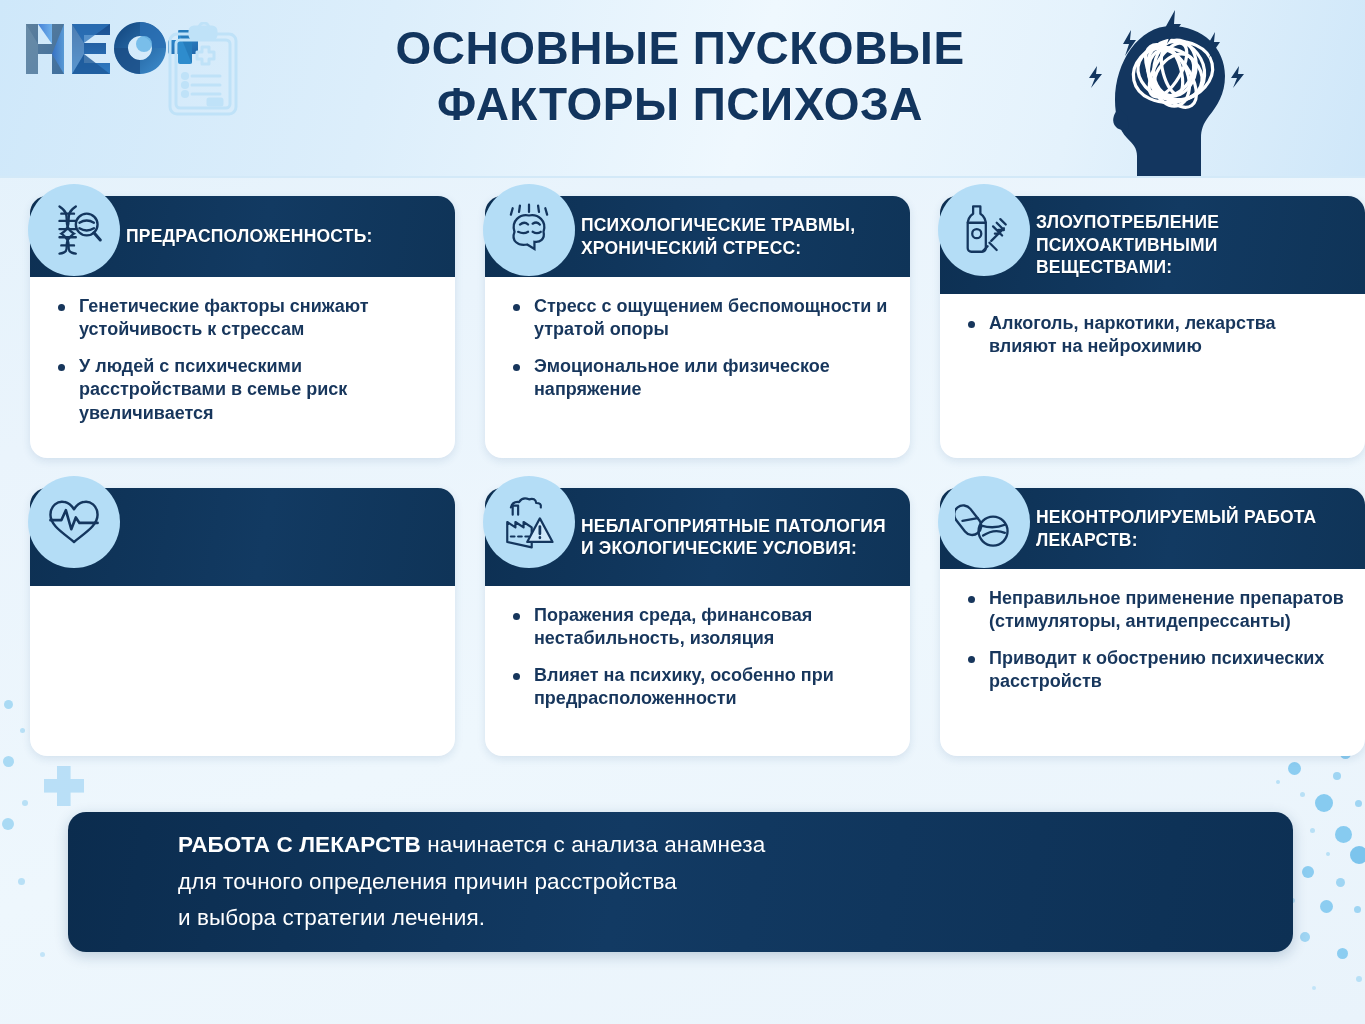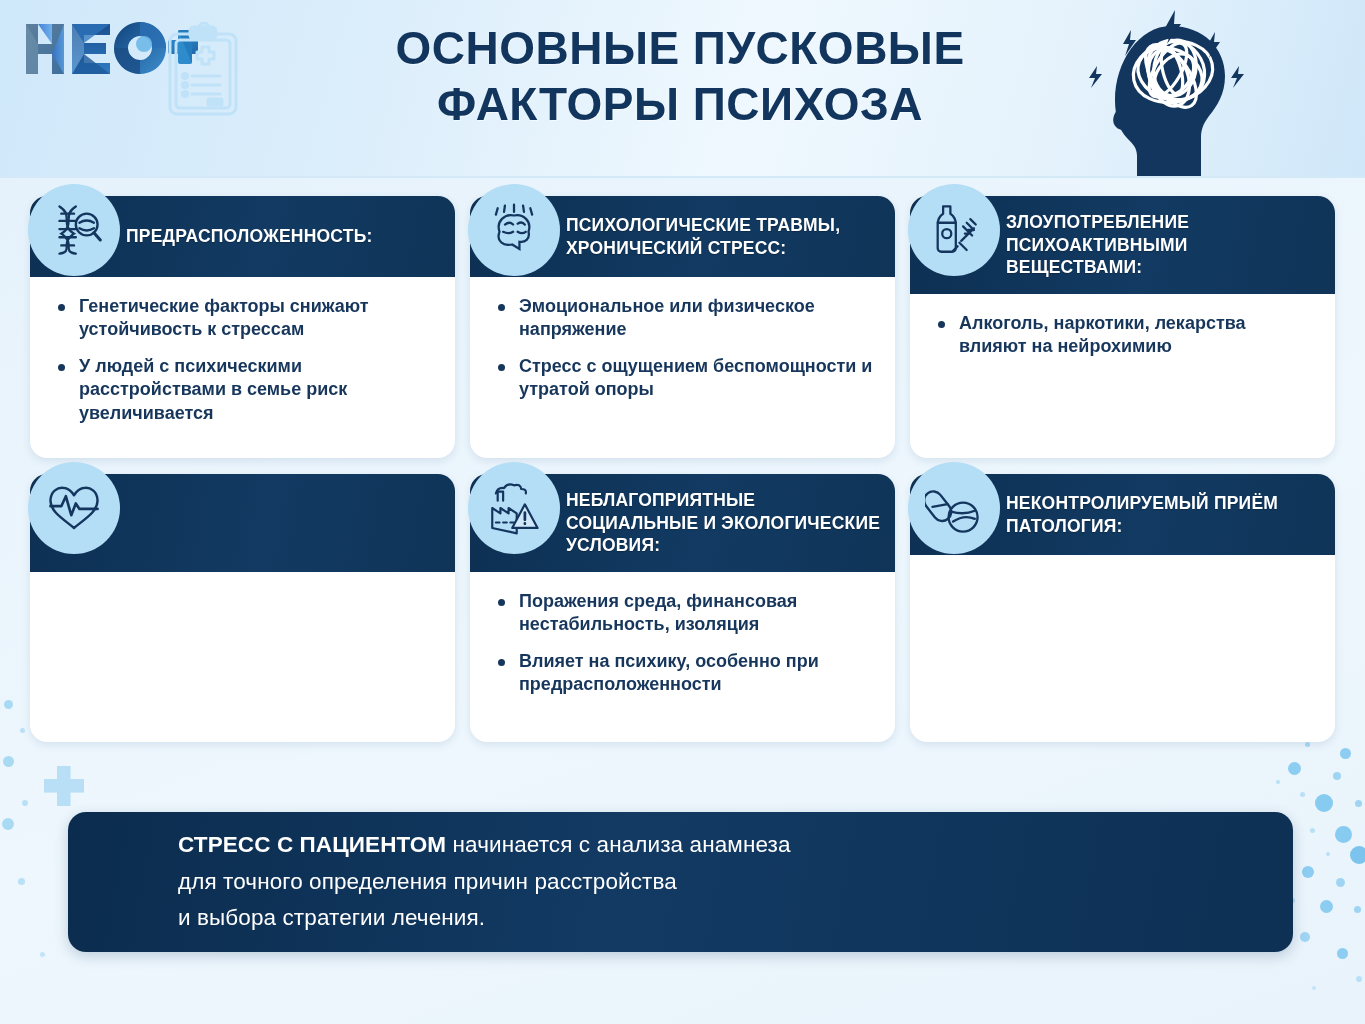--- a/index.html
+++ b/index.html
@@ -49,21 +49,21 @@
       linear-gradient(#a8d8f5,#a8d8f5) center/34% 100% no-repeat;
   }
 
   
   #grid {
     position: absolute; left: 30px; top: 196px;
     width: 1123px;
     display: grid;
     grid-template-columns: repeat(3, 425px);
     grid-template-rows: 262px 268px;
-    column-gap: 15px; row-gap: 16px;
+    column-gap: 15px; row-gap: 16px; gap: 30px;
   }
   .card {
     position: relative;
     background: #ffffff;
     border-radius: 17px;
     box-shadow: 0 3px 9px rgba(30,80,130,.12);
     overflow: visible;
   }
   .card-head {
     position: relative;
@@ -305,22 +305,22 @@
               <path d="M14 8 l-2 7 M22 5 l-1 7 M32 4 v8 M42 5 l1 7 M50 8 l2 7"></path>
               <path d="M16 34 c-4 -12 6 -20 16 -18 c10 -2 20 6 16 18 c2 8 -4 12 -10 11 l0 8 l-8 -5 c-10 2 -18 -4 -14 -14 Z"></path>
               <path d="M22 26 q5 -4 9 0 M36 25 q5 -3 8 1 M20 34 q6 3 11 0 M36 34 q5 3 9 0"></path>
             </g>
           </svg>
         </div>
         <div class="card-title">ПСИХОЛОГИЧЕСКИЕ ТРАВМЫ, ХРОНИЧЕСКИЙ СТРЕСС:</div>
       </div>
       <div class="card-body">
         <ul class="bullets">
+          <li>Стресс с ощущением беспомощности и утратой опоры</li>
           <li>Эмоциональное или физическое напряжение</li>
-          <li>Стресс с ощущением беспомощности и утратой опоры</li>
         </ul>
       </div>
     </div>
 
     <div class="card">
       <div class="card-head tall">
         <div class="card-icon">
           <svg viewBox="0 0 64 64" aria-hidden="true">
             <g stroke="#14365e" stroke-width="2.5" fill="none" stroke-linecap="round" stroke-linejoin="round">
               <path d="M20 6 h8 v8 q6 4 6 12 v26 a4 4 0 0 1 -4 4 h-12 a4 4 0 0 1 -4 -4 v-26 q0 -8 6 -12 Z"></path>
@@ -359,21 +359,21 @@
             <g stroke="#14365e" stroke-width="2.4" fill="none" stroke-linecap="round" stroke-linejoin="round">
               <path d="M12 16 q2 -7 9 -6 q4 -6 11 -3 q7 -2 8 4 q6 0 5 5"></path>
               <path d="M8 54 v-22 l9 6 v-6 l9 6 v-6 l9 6 v22 Z"></path>
               <path d="M14 24 v-10 h6 v10"></path>
               <path d="M12 48 h4 M20 48 h4 M28 48 h4"></path>
               <path d="M44 28 L58 54 H30 Z" fill="#cfe9fa"></path>
               <path d="M44 37 v8 M44 49 v.5" stroke-width="3"></path>
             </g>
           </svg>
         </div>
-        <div class="card-title">НЕБЛАГОПРИЯТНЫЕ СОЦИАЛЬНЫЕ И ЭКОЛОГИЧЕСКИЕ УСЛОВИЯ:</div>
+        <div class="card-title">НЕБЛАГОПРИЯТНЫЕ ПАТОЛОГИЯ И ЭКОЛОГИЧЕСКИЕ УСЛОВИЯ:</div>
       </div>
       <div class="card-body">
         <ul class="bullets">
           <li>Поражения среда, финансовая нестабильность, изоляция</li>
           <li>Влияет на психику, особенно при предрасположенности</li>
         </ul>
       </div>
     </div>
 
     <div class="card">
@@ -382,29 +382,35 @@
           <svg viewBox="0 0 64 64" aria-hidden="true">
             <g stroke="#14365e" stroke-width="2.6" fill="none" stroke-linecap="round" stroke-linejoin="round">
               <rect x="4" y="12" width="20" height="36" rx="10" transform="rotate(-38 14 30)"></rect>
               <path d="M9 27 L24 35" transform="rotate(-38 14 30)"></path>
               <circle cx="42" cy="42" r="16"></circle>
               <path d="M29 36 q14 4 26 -1"></path>
               <path d="M31 47 q12 -8 24 -3"></path>
             </g>
           </svg>
         </div>
-        <div class="card-title">НЕКОНТРОЛИРУЕМЫЙ ПРИЁМ ПАТОЛОГИЯ:</div>
+        <div class="card-title">НЕКОНТРОЛИРУЕМЫЙ РАБОТА ЛЕКАРСТВ:</div>
+      </div>
+      <div class="card-body">
+        <ul class="bullets">
+          <li>Неправильное применение препаратов (стимуляторы, антидепрессанты)</li>
+          <li>Приводит к обострению психических расстройств</li>
+        </ul>
       </div>
     </div>
   </div>
 
   <div id="banner">
     <div id="banner-text">
       <div>
-        <b>СТРЕСС С ПАЦИЕНТОМ</b><span> начинается с анализа анамнеза</span>
+        <b>РАБОТА С ЛЕКАРСТВ</b><span> начинается с анализа анамнеза</span>
       </div>
       <div>для точного определения причин расстройства</div>
       <div>и выбора стратегии лечения.</div>
     </div>
   </div>
 
   <div id="clipboard-icon">
     <svg viewBox="0 0 74 96" width="74" height="96" aria-hidden="true">
       <g stroke="#bfe2f8" stroke-width="3" fill="none" stroke-linecap="round" stroke-linejoin="round">
         <rect x="4" y="12" width="66" height="80" rx="7"></rect>

